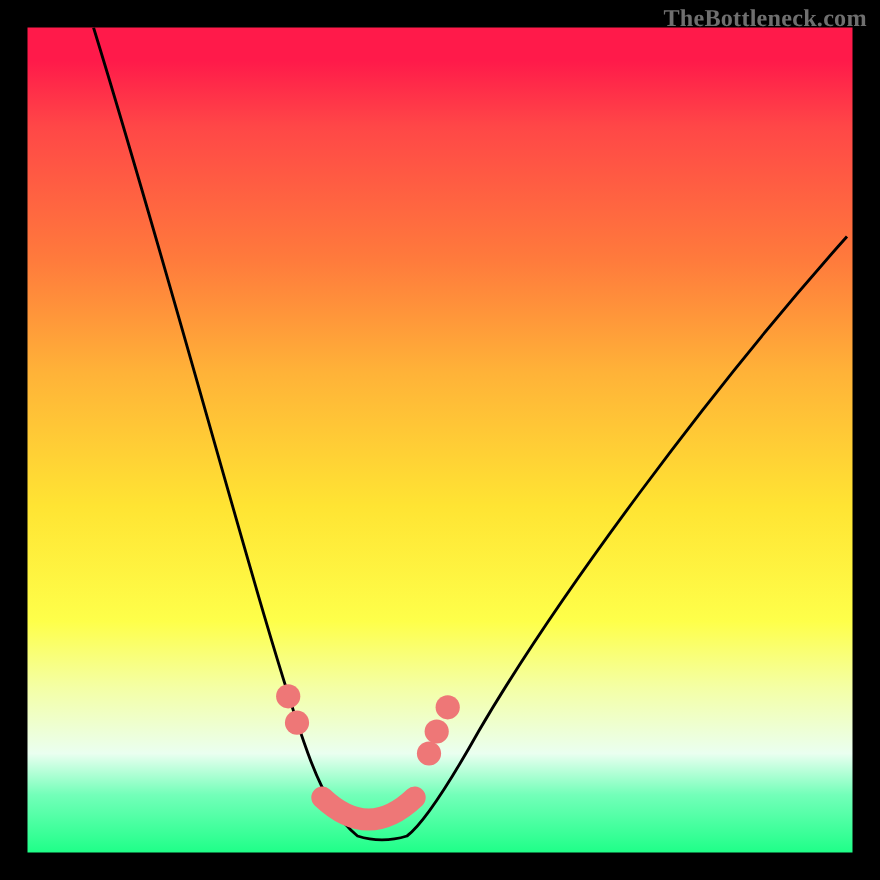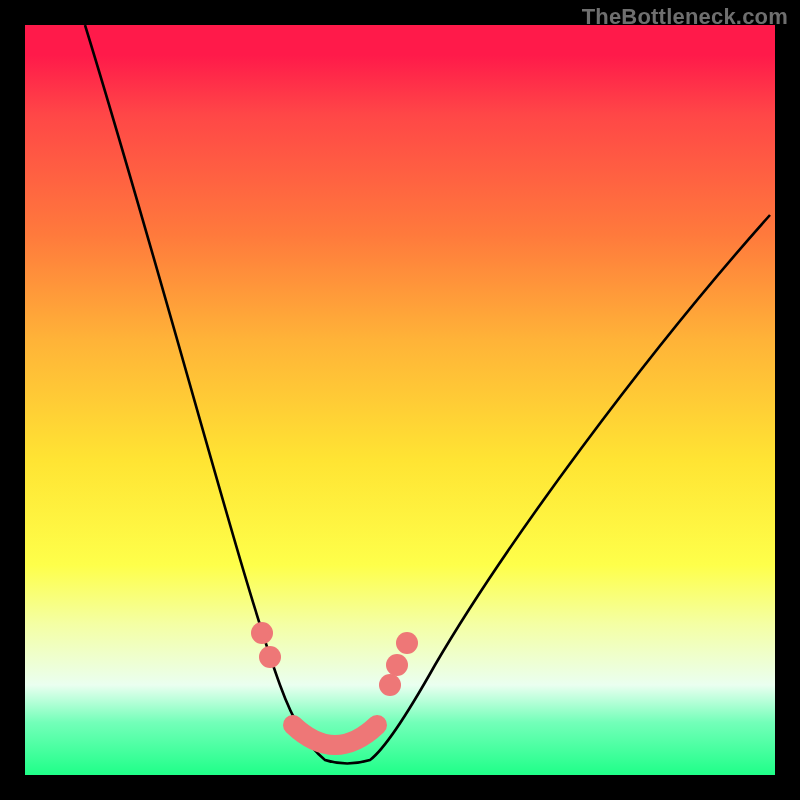--- a/index.html
+++ b/index.html
@@ -28,21 +28,21 @@
       #f4ffa5 80%,
       #eafff0 88%,
       #73ffb9 93%,
       #1fff88 100%
     );
   }
   .watermark {
     position: absolute;
     top: 4px;
     right: 12px;
-    font-family: Liberation Sans, sans-serif;
+    font-family: Liberation Serif, serif;
     font-size: 22px;
     font-weight: 600;
     color: #6f6f6f;
     letter-spacing: 0.2px;
   }
   svg.curve {
     position: absolute;
     left: 0;
     top: 0;
     width: 750px;

